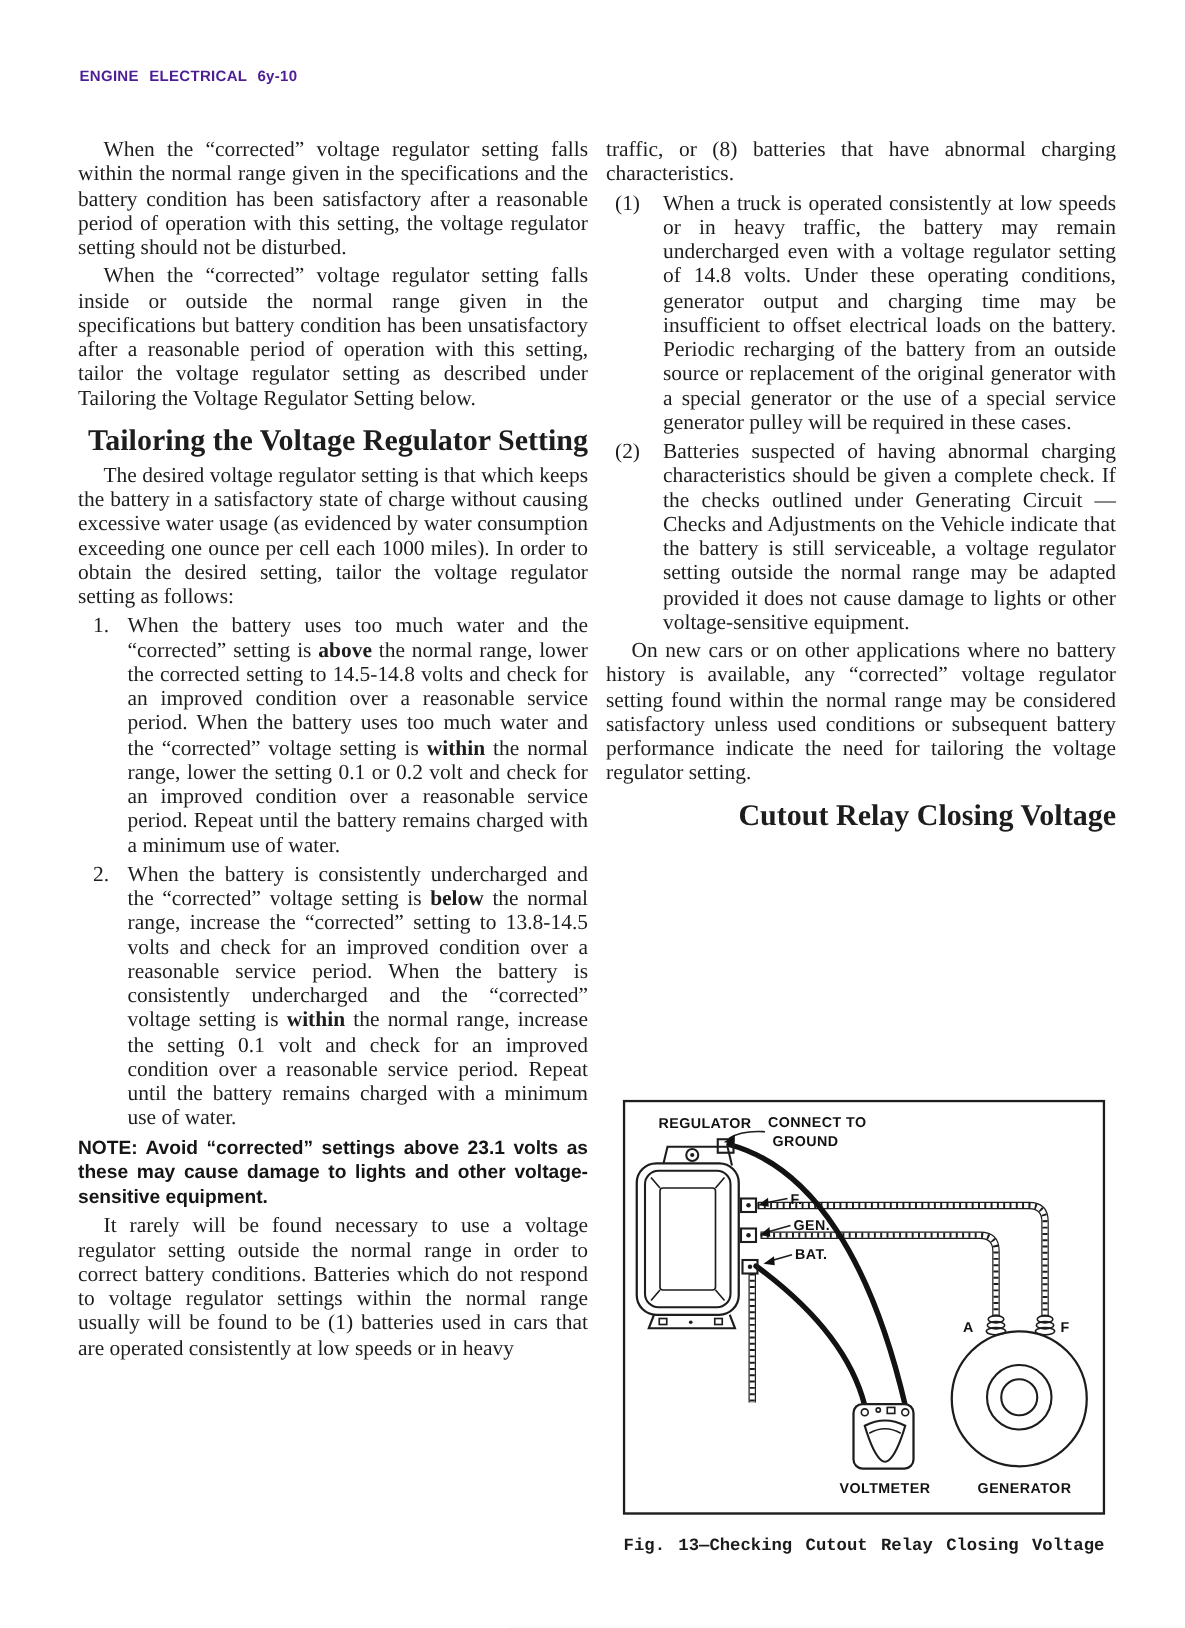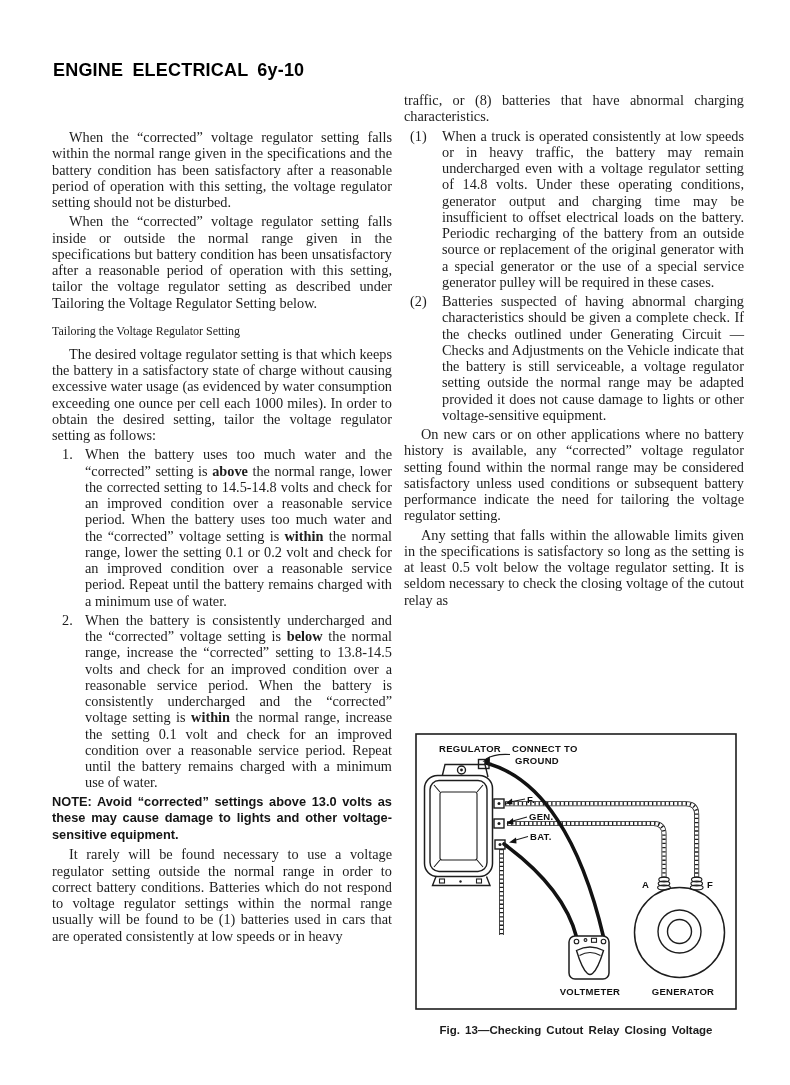--- a/index.html
+++ b/index.html
@@ -6,53 +6,53 @@
   body{background:#e8e8e8;}
   .page{
     position:relative;
     width:790px;height:1085px;
     background:#ffffff;
     color:#1d1d1d;
     font-family:"Liberation Serif", serif;
     overflow:hidden;
   }
   .running-header{
-    position:absolute;left:53px;top:60px;
+    position:absolute;left:53px;top:46px;
     font-family:"Liberation Sans", sans-serif;
-    font-weight:bold;font-size:18px;letter-spacing:.2px;word-spacing:4px;
-    color:#000000;
+    font-weight:bold;font-size:10px;letter-spacing:.2px;word-spacing:4px;
+    color:#4c1d95;
   }
   .col{
     position:absolute;top:92px;width:340px;
     font-size:14.3px;line-height:16.25px;
     text-align:justify;
   }
-  .col-left{left:52px;margin-top:37px;}
+  .col-left{left:52px;}
   .col-right{left:404px;}
   .col p{margin:0 0 3px 0;text-align:justify;}
   .indent{text-indent:17px;}
   .subhead{
-    font-weight:normal;font-size:12px;line-height:18px;
-    margin:11px 0 6px 0;text-align:left;
+    font-weight:bold;font-size:20px;line-height:18px;
+    margin:11px 0 6px 0;text-align:right;
   }
   .li{position:relative;padding-left:33px;margin:2px 0 3px 0;text-align:justify;}
   .li .num{position:absolute;left:10px;top:0;}
   .col-right .li{padding-left:38px;}
   .col-right .li .num{left:6px;}
   .note{
     font-family:"Liberation Sans", sans-serif;
     font-weight:bold;font-size:12.8px;line-height:16.6px;
     margin:4px 37px 7px 35px;text-align:justify;
     color:#151515;
   }
   .figure-wrap{position:absolute;left:415px;top:733px;width:322px;}
   .figure-caption{
     position:absolute;left:415px;top:1024px;width:322px;
     text-align:center;
-    font-family:Liberation Sans, sans-serif;
+    font-family:Liberation Mono, monospace;
     font-weight:bold;font-size:11.5px;color:#1b1b1b;word-spacing:2px;
   }
   svg .ln{fill:none;stroke:#1d1d1d;stroke-width:1.4;}
   svg .ln-thin{fill:none;stroke:#1d1d1d;stroke-width:1.1;}
   svg .wo{fill:none;stroke:#1d1d1d;stroke-width:5;}
   svg .wi{fill:none;stroke:#ffffff;stroke-width:3.4;}
   svg .wh{fill:none;stroke:#1d1d1d;stroke-width:3.4;stroke-dasharray:1.3 2.9;}
   svg .thick{fill:none;stroke:#121212;stroke-width:3.6;stroke-linecap:round;}
   svg .fl{font-family:"Liberation Sans", sans-serif;font-weight:bold;font-size:9.5px;fill:#111;letter-spacing:.3px;}
   svg .head{fill:#111;stroke:none;}
@@ -73,40 +73,40 @@
     <div class="li">
       <span class="num">1.</span>
       <span><span>When the battery uses too much water and the “corrected” setting is </span><b>above</b><span> the normal range, lower the corrected setting to 14.5-14.8 volts and check for an improved condition over a reasonable service period. When the battery uses too much water and the “corrected” voltage setting is </span><b>within</b><span> the normal range, lower the setting 0.1 or 0.2 volt and check for an improved condition over a reasonable service period. Repeat until the battery remains charged with a minimum use of water.</span></span>
     </div>
 
     <div class="li">
       <span class="num">2.</span>
       <span><span>When the battery is consistently undercharged and the “corrected” voltage setting is </span><b>below</b><span> the normal range, increase the “corrected” setting to 13.8-14.5 volts and check for an improved condition over a reasonable service period. When the battery is consistently undercharged and the “corrected” voltage setting is </span><b>within</b><span> the normal range, increase the setting 0.1 volt and check for an improved condition over a reasonable service period. Repeat until the battery remains charged with a minimum use of water.</span></span>
     </div>
 
-    <p class="note">NOTE: Avoid “corrected” settings above 13.0 volts as these may cause damage to lights and other voltage-sensitive equipment.</p>
+    <p class="note">NOTE: Avoid “corrected” settings above 23.1 volts as these may cause damage to lights and other voltage-sensitive equipment.</p>
 
     <p class="indent">It rarely will be found necessary to use a voltage regulator setting outside the normal range in order to correct battery conditions. Batteries which do not respond to voltage regulator settings within the normal range usually will be found to be (1) batteries used in cars that are operated consistently at low speeds or in heavy</p>
   </div>
 
   <div class="col col-right">
     <p>traffic, or (8) batteries that have abnormal charging characteristics.</p>
 
     <div class="li">
       <span class="num">(1)</span>
       <span>When a truck is operated consistently at low speeds or in heavy traffic, the battery may remain undercharged even with a voltage regulator setting of 14.8 volts. Under these operating conditions, generator output and charging time may be insufficient to offset electrical loads on the battery. Periodic recharging of the battery from an outside source or replacement of the original generator with a special generator or the use of a special service generator pulley will be required in these cases.</span>
     </div>
 
     <div class="li">
       <span class="num">(2)</span>
       <span>Batteries suspected of having abnormal charging characteristics should be given a complete check. If the checks outlined under Generating Circuit — Checks and Adjustments on the Vehicle indicate that the battery is still serviceable, a voltage regulator setting outside the normal range may be adapted provided it does not cause damage to lights or other voltage-sensitive equipment.</span>
     </div>
 
     <p class="indent">On new cars or on other applications where no battery history is available, any “corrected” voltage regulator setting found within the normal range may be considered satisfactory unless used conditions or subsequent battery performance indicate the need for tailoring the voltage regulator setting.</p>
-    <p class="indent">Any setting that falls within the allowable limits given in the specifications is satisfactory so long as the setting is at least 0.5 volt below the voltage regulator setting. It is seldom necessary to check the closing voltage of the cutout relay as</p>
+    <div class="subhead">Cutout Relay Closing Voltage</div>
   </div>
 
   <div class="figure-wrap">
     <svg width="322" height="277" viewBox="0 0 322 277">
 
       <rect x="1" y="1" width="320" height="275" fill="none" stroke="#1d1d1d" stroke-width="1.6"></rect>
 
       <g>
         <path class="wo" d="M 90,70.7 H 271 Q 281.7,70.7 281.7,81.5 V 145"></path>
         <path class="wi" d="M 90,70.7 H 271 Q 281.7,70.7 281.7,81.5 V 145"></path>

